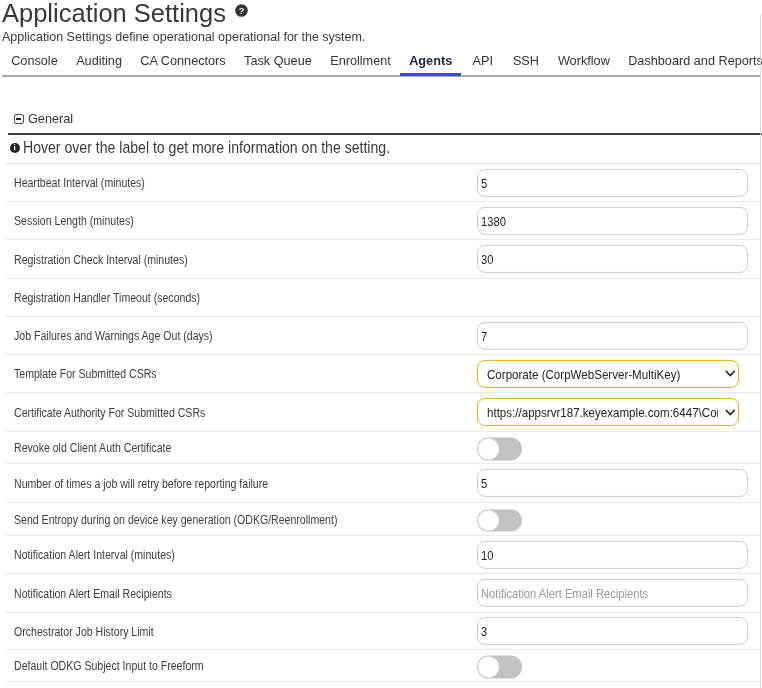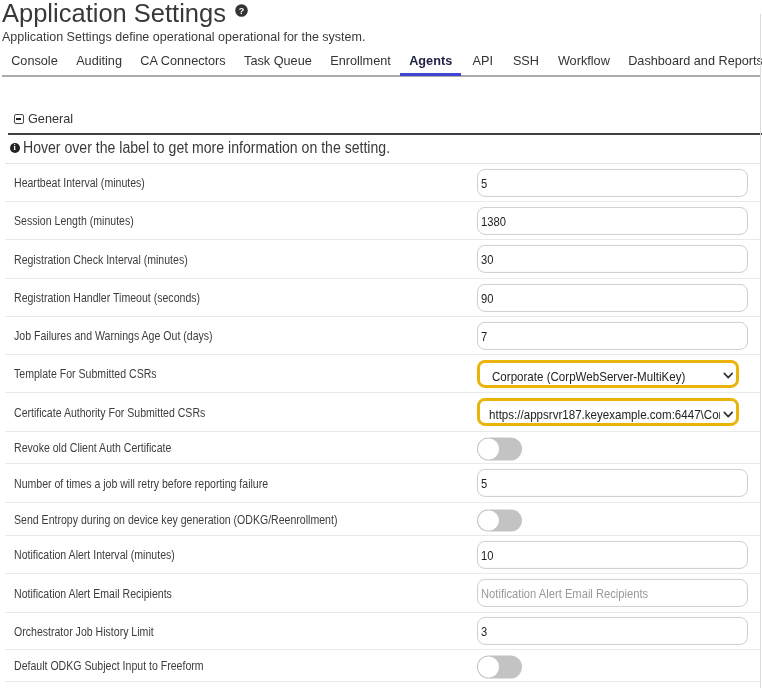--- a/index.html
+++ b/index.html
@@ -25,21 +25,21 @@
 .info-icon span { position:absolute; left:0; top:0; width:10px; height:10px; color:#fff; font-size:8px; font-weight:bold; text-align:center; line-height:10.5px; font-family:"Liberation Serif", serif; }
 .info-text { font-size:16px; color:#3a3a3a; margin-left:3px; }
 .rows { position:absolute; left:5px; top:164px; width:755px; }
 .row { position:relative; border-bottom:1px solid #e9e9e9; height:37.3px; }
 .row.tg { height:31.3px; }
 .row .lbl { position:absolute; left:9px; top:50%; transform:translateY(-50%); font-size:12px; color:#3d3d3d; white-space:nowrap; }
 .row .lbl .c { vertical-align:middle; }
 .ctrl { position:absolute; left:472px; top:50%; transform:translateY(-50%); }
 .tbox { width:270.5px; height:28.2px; border:1px solid #cecece; border-radius:8px; background:#fff; font-size:13px; color:#222; line-height:28px; padding-left:2.5px; overflow:hidden; white-space:nowrap; }
 .tbox .ph { color:#999; }
-.sbox { width:262px; height:28.2px; border:3px solid #eab308; border-radius:8px; background:#fff; font-size:13px; color:#222; line-height:28px; padding-left:9px; padding-right:24px; overflow:hidden; white-space:nowrap; position:relative;text-align:center; }
+.sbox { width:262px; height:28.2px; border:1px solid #eab308; border-radius:8px; background:#fff; font-size:13px; color:#222; line-height:28px; padding-left:9px; padding-right:24px; overflow:hidden; white-space:nowrap; position:relative; }
 .sbox svg { position:absolute; right:2.5px; top:9.6px; }
 .switch { width:45px; height:22.5px; border-radius:11.5px; background:#c3c3c3; position:relative; margin-top:2.5px; }
 .switch::after { content:''; position:absolute; left:1px; top:1px; width:20.5px; height:20.5px; border-radius:50%; background:#fff; }
 .vline { position:absolute; left:759.5px; top:14px; width:1.5px; height:674px; background:#dcdcdc; }
 </style>
 </head>
 <body>
 <div id="page">
   <div class="title">Application Settings</div>
   <div class="qicon"><svg width="13" height="13" viewBox="0 0 13 13">
@@ -85,23 +85,20 @@
         </div>
       </div>
     <div class="row" style="height:39px">
         <span class="lbl"><span class="c">Registration Check Interval (minutes)</span></span>
         <div class="ctrl">
           <div class="tbox"><span class="c2">30</span></div>
         </div>
       </div>
     <div class="row" style="height:38px">
         <span class="lbl"><span class="c">Registration Handler Timeout (seconds)</span></span>
-        <div class="ctrl">
-          <div class="tbox"><span class="c2">90</span></div>
-        </div>
       </div>
     <div class="row" style="height:38px">
         <span class="lbl"><span class="c">Job Failures and Warnings Age Out (days)</span></span>
         <div class="ctrl">
           <div class="tbox"><span class="c2">7</span></div>
         </div>
       </div>
     <div class="row" style="height:38px">
         <span class="lbl"><span class="c">Template For Submitted CSRs</span></span>
         <div class="ctrl">

